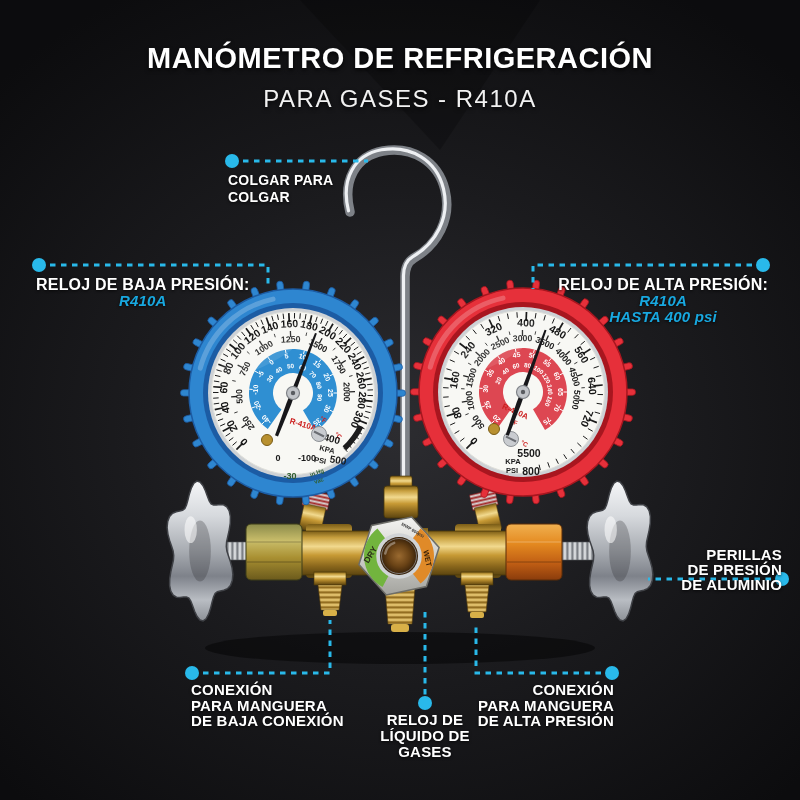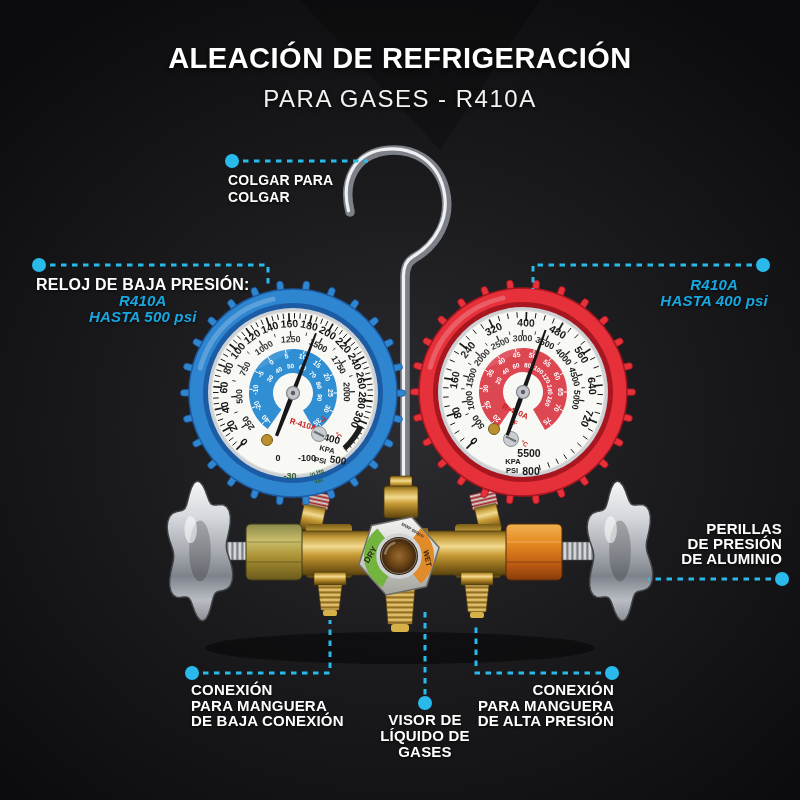--- a/index.html
+++ b/index.html
@@ -11,21 +11,21 @@
   .subtitle{position:absolute;left:0;right:0;top:85px;text-align:center;color:#f2f2f2;
     font-size:24px;font-weight:400;letter-spacing:1.5px;text-shadow:0 2px 4px rgba(0,0,0,.8);}
   .lbl{position:absolute;color:#fff;font-weight:700;font-size:15px;line-height:15.6px;
     letter-spacing:.2px;text-shadow:0 1px 3px rgba(0,0,0,.75);white-space:nowrap;}
   .lbl .sub{color:var(--accent-text,#18a8e0);font-style:italic;text-align:center;}
   .lbl-hook{left:228px;top:172px;font-size:14px;line-height:16.5px;}
   .lbl-low{left:36px;top:277px;font-size:16px;line-height:16px;}
   .lbl-low .sub{font-size:15px;}
   .lbl-high{right:32px;top:277px;text-align:right;font-size:16px;line-height:16px;}
   .lbl-high .sub{font-size:15px;}
-  .lbl-knobs{right:18px;top:521px;text-align:right;line-height:15.2px;}
+  .lbl-knobs{right:18px;top:547px;text-align:right;line-height:15.2px;}
   .lbl-lowconn{left:191px;top:682px;}
   .lbl-visor{left:355px;top:712px;width:140px;text-align:center;line-height:16px;}
   .lbl-highconn{right:186px;top:682px;text-align:right;}
   svg.layer{position:absolute;left:0;top:0;width:800px;height:800px;}
   .dash{stroke:var(--accent,#29b9ea);stroke-width:3;fill:none;stroke-dasharray:5.5 5.5;}
   .dot{fill:var(--accent,#29b9ea);}
 </style>
 </head>
 <body>
 
@@ -539,53 +539,53 @@
     <path class="dash" d="M782,579 H648"></path>
     <circle class="dot" cx="782" cy="579" r="7"></circle>
     <path class="dash" d="M192,673 H330 V620"></path>
     <circle class="dot" cx="192" cy="673" r="7"></circle>
     <path class="dash" d="M425,612 V703"></path>
     <circle class="dot" cx="425" cy="703" r="7"></circle>
     <path class="dash" d="M612,673 H476 V626"></path>
     <circle class="dot" cx="612" cy="673" r="7"></circle>
   </svg>
 
-  <div class="title">ALEACIÓN DE REFRIGERACIÓN</div>
+  <div class="title">MANÓMETRO DE REFRIGERACIÓN</div>
   <div class="subtitle">PARA GASES - R410A</div>
 
   <div class="lbl lbl-hook">
     <div>COLGAR PARA</div>
     <div>COLGAR</div>
   </div>
 
   <div class="lbl lbl-low">
     <div>RELOJ DE BAJA PRESIÓN:</div>
     <div class="sub">R410A</div>
-    <div class="sub">HASTA 500 psi</div>
   </div>
 
   <div class="lbl lbl-high">
+    <div>RELOJ DE ALTA PRESIÓN:</div>
     <div class="sub">R410A</div>
     <div class="sub">HASTA 400 psi</div>
   </div>
 
   <div class="lbl lbl-knobs">
     <div>PERILLAS</div>
     <div>DE PRESIÓN</div>
     <div>DE ALUMINIO</div>
   </div>
 
   <div class="lbl lbl-lowconn">
     <div>CONEXIÓN</div>
     <div>PARA MANGUERA</div>
     <div>DE BAJA CONEXIÓN</div>
   </div>
 
   <div class="lbl lbl-visor">
-    <div>VISOR DE</div>
+    <div>RELOJ DE</div>
     <div>LÍQUIDO DE</div>
     <div>GASES</div>
   </div>
 
   <div class="lbl lbl-highconn">
     <div>CONEXIÓN</div>
     <div>PARA MANGUERA</div>
     <div>DE ALTA PRESIÓN</div>
   </div>
 

